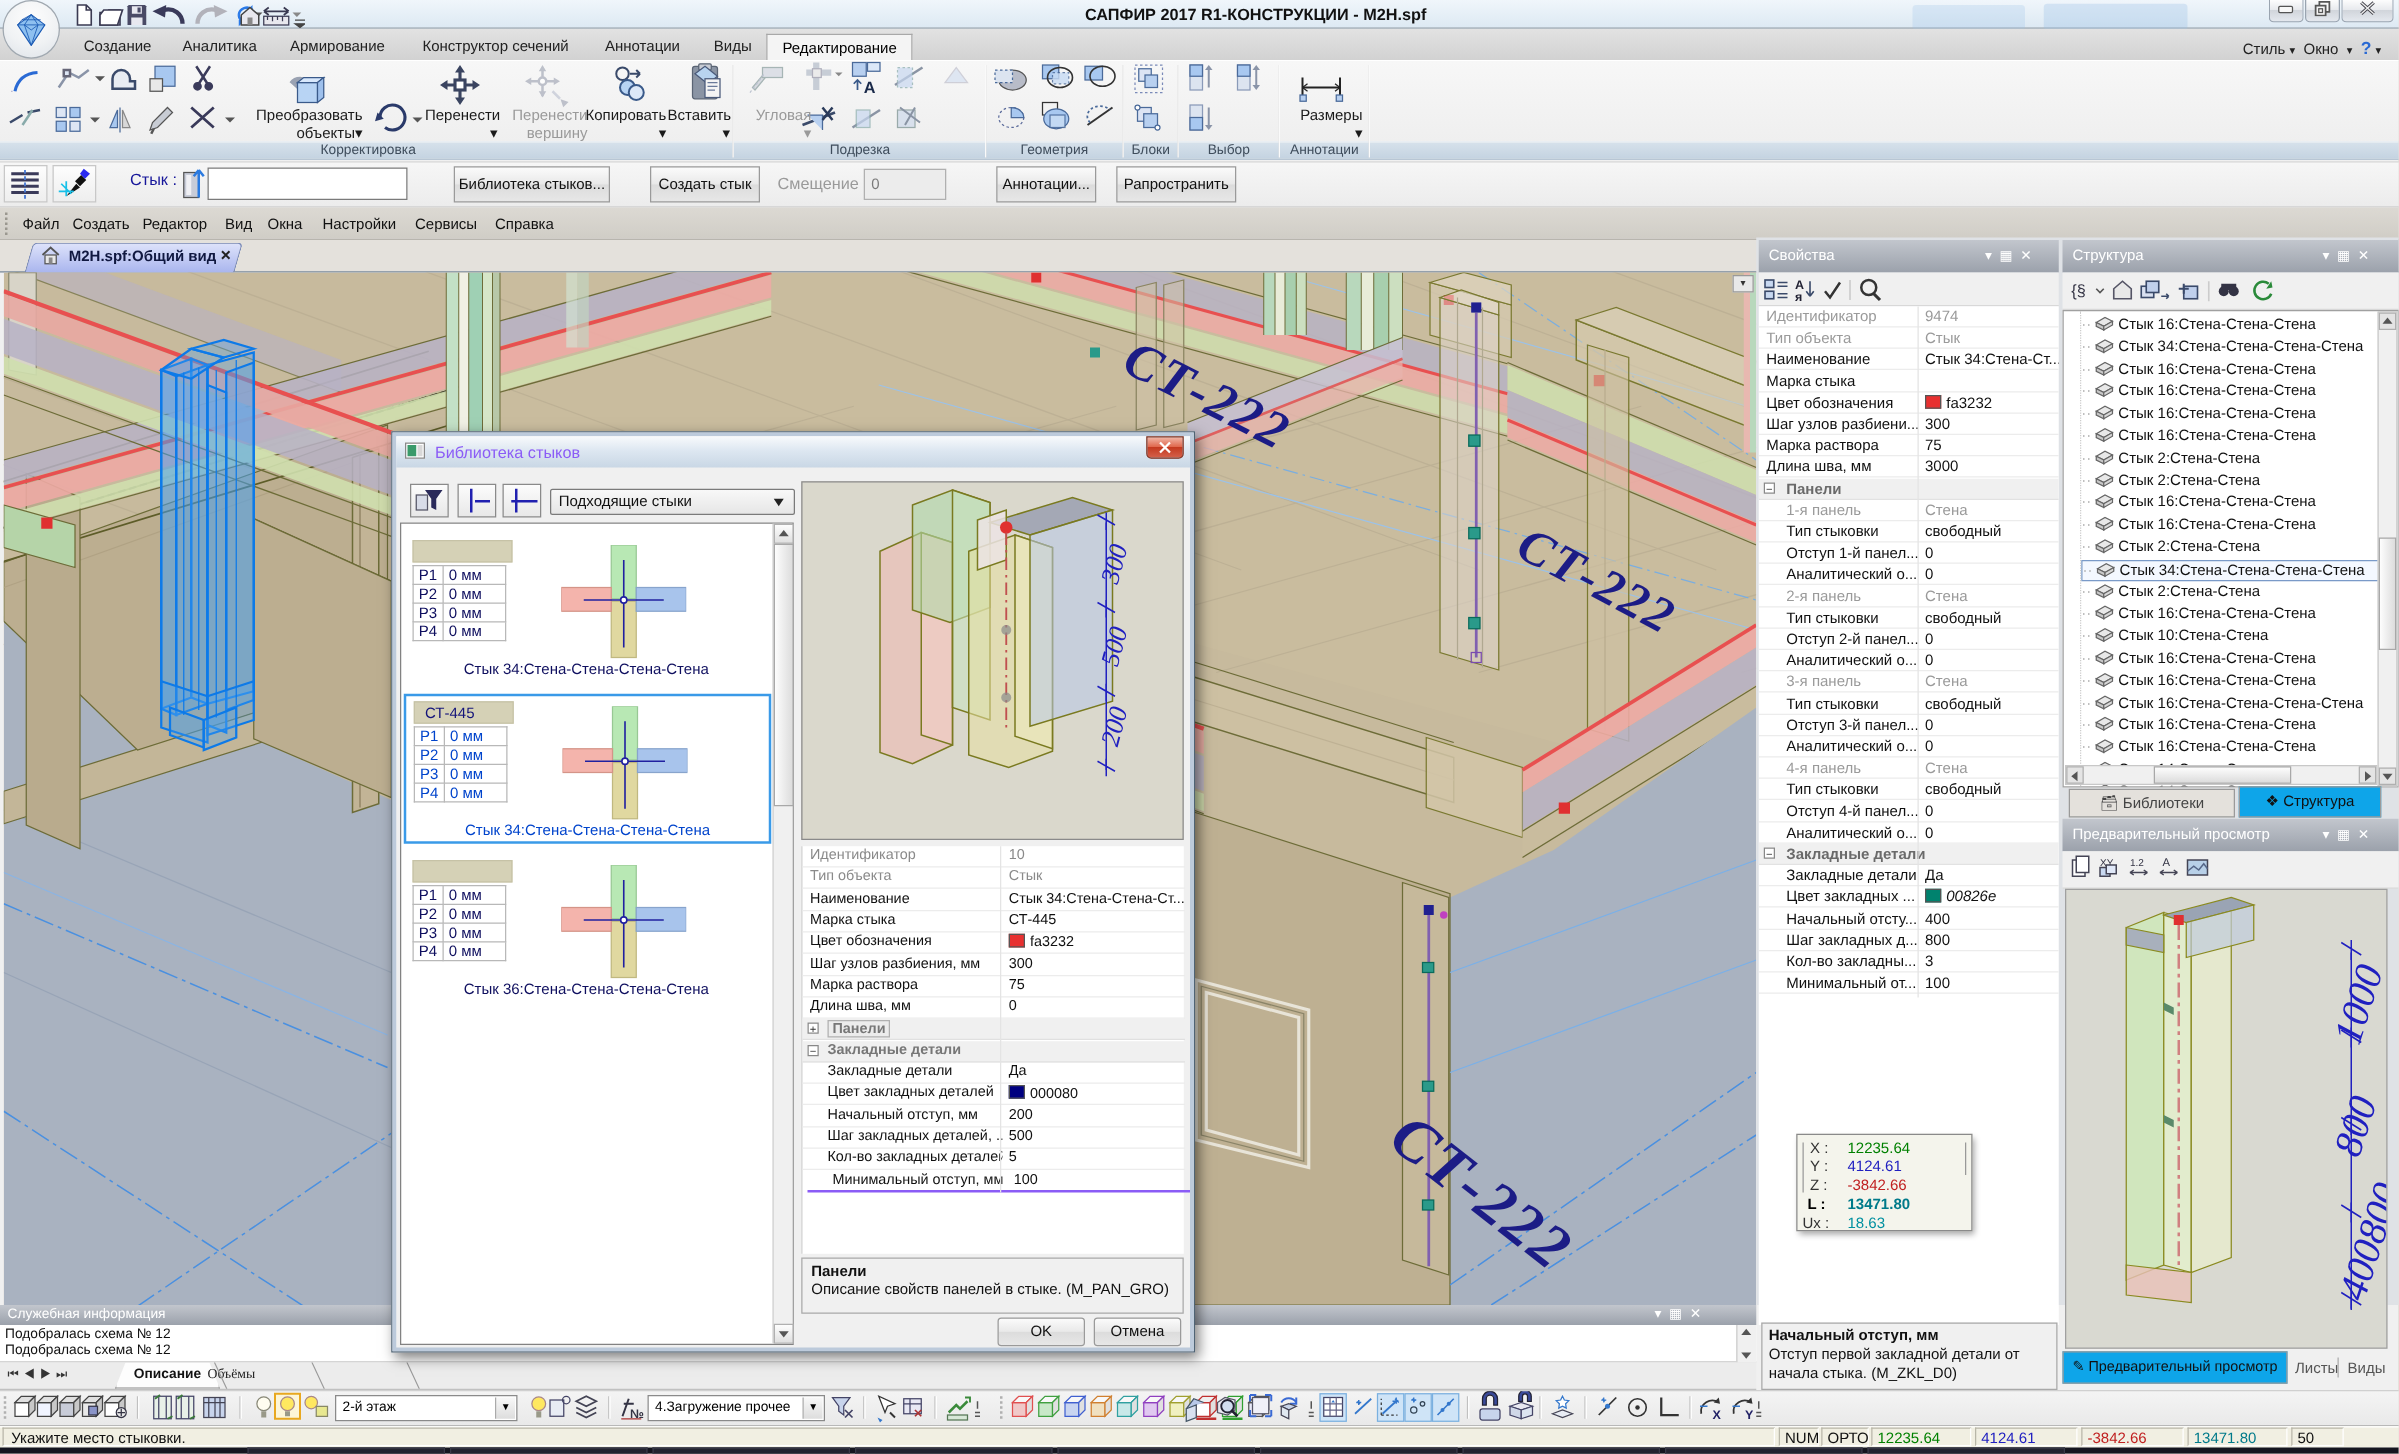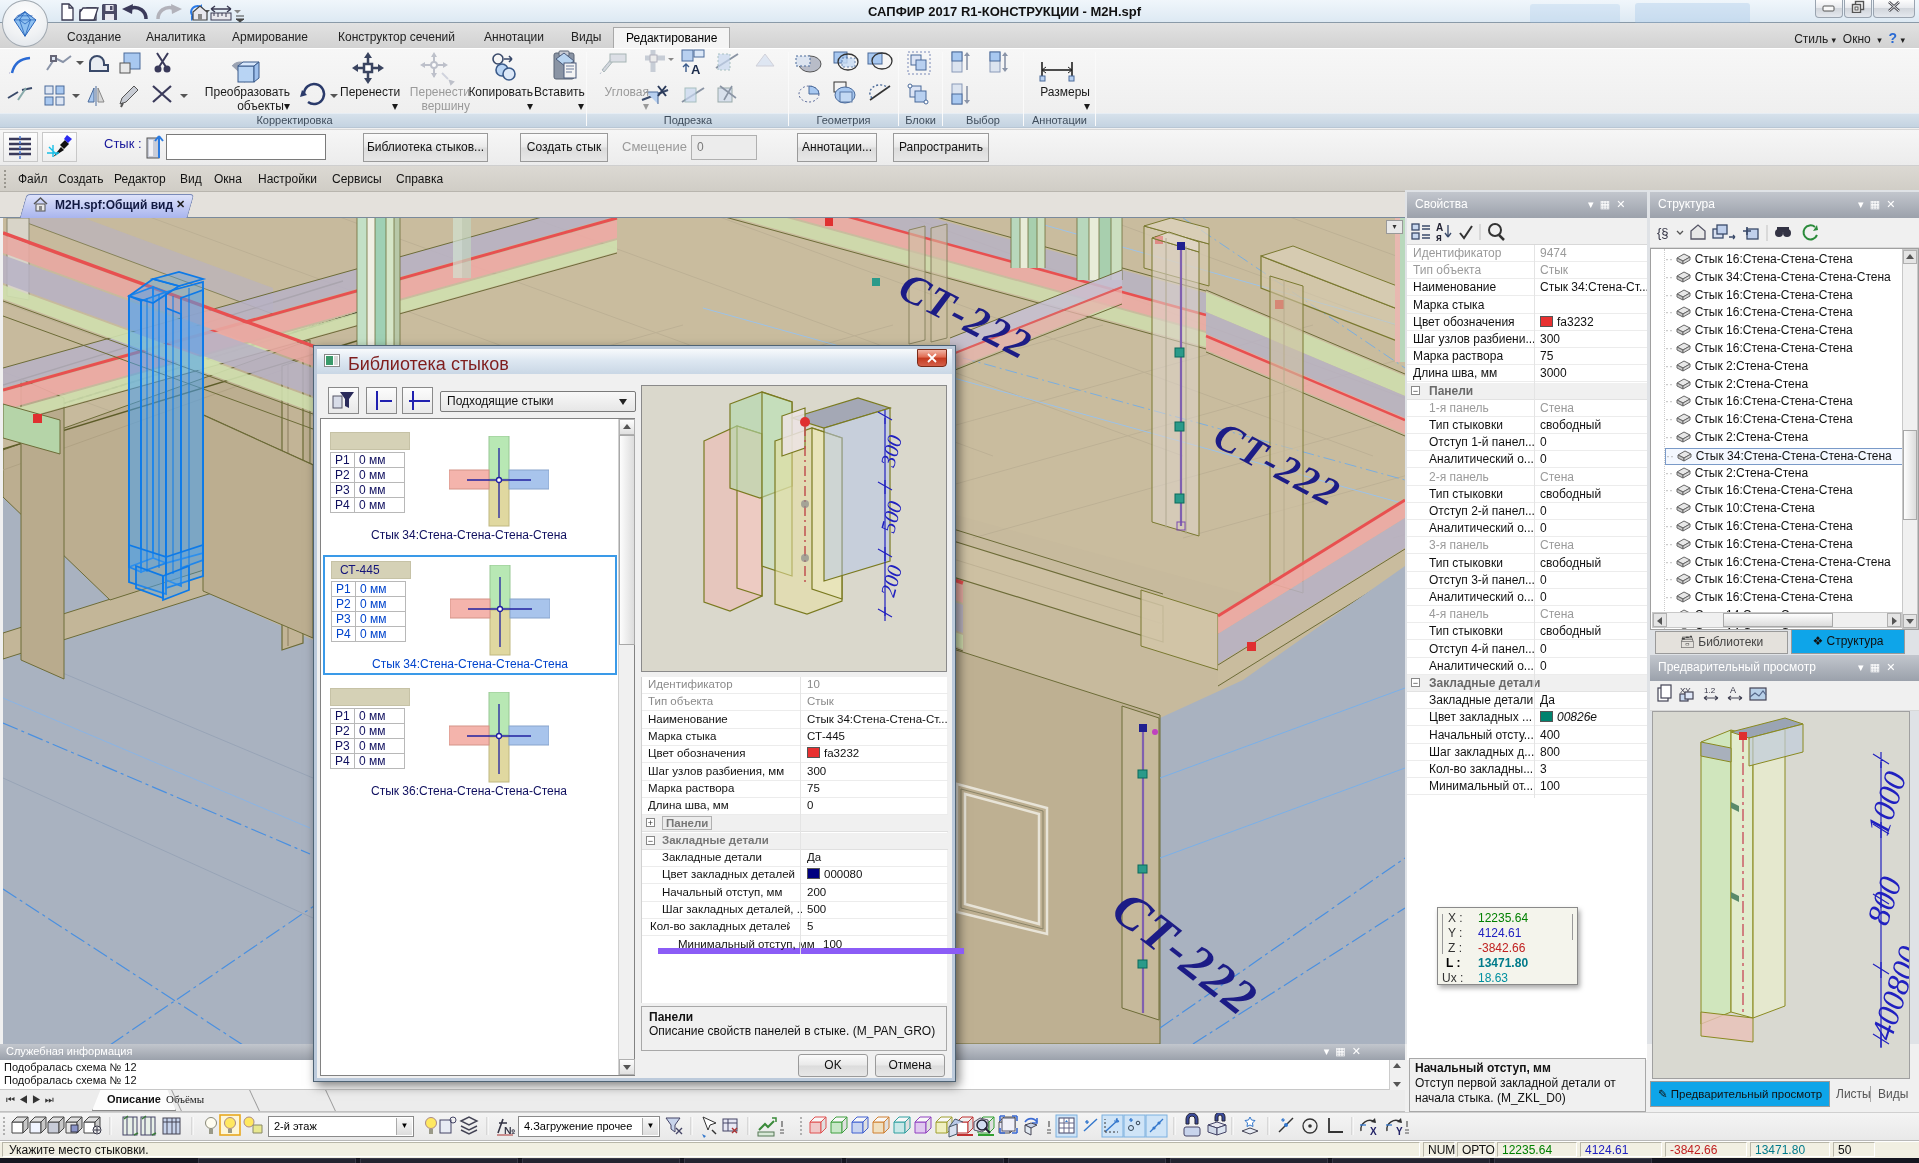--- a/index.html
+++ b/index.html
@@ -583,21 +583,21 @@
   </svg>
 <div class="abs" style="left:1386px;top:220px;width:17px;height:14px;background:#e8e8e8;border:1px solid #999;font-size:8px;text-align:center;line-height:12px;color:#333;">▾</div>
 
 <div class="abs" style="left:313px;top:345px;width:643px;height:737px;background:#f0f0f0;border:1px solid #4f6374;box-shadow:3px 4px 10px rgba(0,0,0,.5);z-index:20;">
 <div class="abs" style="left:0;top:0;width:641px;height:735px;border:3px solid #bccadb;"></div>
 <div class="abs" style="left:3px;top:3px;width:635px;height:25px;background:linear-gradient(#f8fafc,#dde7f1 46%,#c9d7e5);"></div>
 <span class="abs" style="left:10px;top:8px;width:16px;height:13px;background:#fff;border:1px solid #888;">
       <span class="abs" style="left:1px;top:1px;width:7px;height:9px;background:#3a9a6a;"></span>
       <span class="abs" style="left:9px;top:1px;width:4px;height:9px;background:#d8d8d8;"></span>
     </span>
-<span class="abs" style="left:34px;top:8px;font-size:18px;color:#7f1d1d;">Библиотека стыков</span>
+<span class="abs" style="left:34px;top:8px;font-size:13px;color:#8b5cf6;">Библиотека стыков</span>
 <div class="abs" style="left:603px;top:3px;width:30px;height:18px;background:linear-gradient(#f0b4a4,#e06a50 45%,#c43a20 50%,#d4604a);border:1px solid #7a2a18;border-radius:0 0 4px 4px;"><svg width="28" height="16">
         <path d="M10 4 L18 12 M18 4 L10 12" stroke="#fff" stroke-width="1.8"></path>
       </svg></div>
 
 <div class="dtoolb" style="left:14px;top:41px;"><svg width="29" height="25" viewBox="0 0 29 25">
         <rect x="4" y="8" width="9" height="12" fill="#d8dce8" stroke="#556"></rect>
         <path d="M11 4 h14 l-5 7 v9 l-4 -2 v-7 z" fill="#2a2a5a"></path>
       </svg></div>
 <div class="dtoolb" style="left:52px;top:41px;"><svg width="29" height="25" viewBox="0 0 29 25">
         <g stroke="#2020b0" stroke-width="2">
@@ -802,24 +802,24 @@
       </div>
 <div class="abs" style="left:0;top:207.60000000000005px;width:306px;height:17px;border-bottom:1px solid #ececec;">
         <span class="abs" style="left:20px;top:1px;color:#111;white-space:nowrap;overflow:hidden;width:140px;">Начальный отступ, мм</span>
         <span class="abs" style="left:165px;top:1px;color:#111;white-space:nowrap;">200</span>
       </div>
 <div class="abs" style="left:0;top:224.90000000000006px;width:306px;height:17px;border-bottom:1px solid #ececec;">
         <span class="abs" style="left:20px;top:1px;color:#111;white-space:nowrap;overflow:hidden;width:140px;">Шаг закладных деталей, ...</span>
         <span class="abs" style="left:165px;top:1px;color:#111;white-space:nowrap;">500</span>
       </div>
 <div class="abs" style="left:0;top:242.20000000000007px;width:306px;height:17px;border-bottom:1px solid #ececec;">
-        <span class="abs" style="left:8px;top:1px;color:#111;white-space:nowrap;overflow:hidden;width:140px;">Кол-во закладных деталей</span>
+        <span class="abs" style="left:20px;top:1px;color:#111;white-space:nowrap;overflow:hidden;width:140px;">Кол-во закладных деталей</span>
         <span class="abs" style="left:165px;top:1px;color:#111;white-space:nowrap;">5</span>
       </div>
-<div class="abs" style="left:16px;top:259.50000000000006px;width:306px;height:17px;border-bottom:6px solid #8b5cf6;">
+<div class="abs" style="left:4px;top:259.50000000000006px;width:306px;height:17px;border-bottom:2px solid #8b5cf6;">
         <span class="abs" style="left:20px;top:1px;color:#111;white-space:nowrap;overflow:hidden;width:140px;">Минимальный отступ, мм</span>
         <span class="abs" style="left:165px;top:1px;color:#111;white-space:nowrap;">100</span>
       </div>
 <div class="abs" style="left:158px;top:0;width:1px;height:277px;background:#e4e4e4;"></div>
 </div>
 <div class="abs" style="left:327px;top:660px;width:306px;height:45px;border:1px solid #a8a8a8;background:#f0f0f0;font-size:12px;padding:3px 7px;color:#111;"><b>Панели</b><br>Описание свойств панелей в стыке. (M_PAN_GRO)</div>
 <div class="abs tbbtn" style="left:484px;top:708px;width:70px;height:23px;line-height:21px;border-radius:3px;">OK</div>
 <div class="abs tbbtn" style="left:561px;top:708px;width:70px;height:23px;line-height:21px;border-radius:3px;">Отмена</div>
 </div>
 <div class="abs" style="left:1405px;top:190px;width:514px;height:854px;background:#dfe2e6;"></div>

